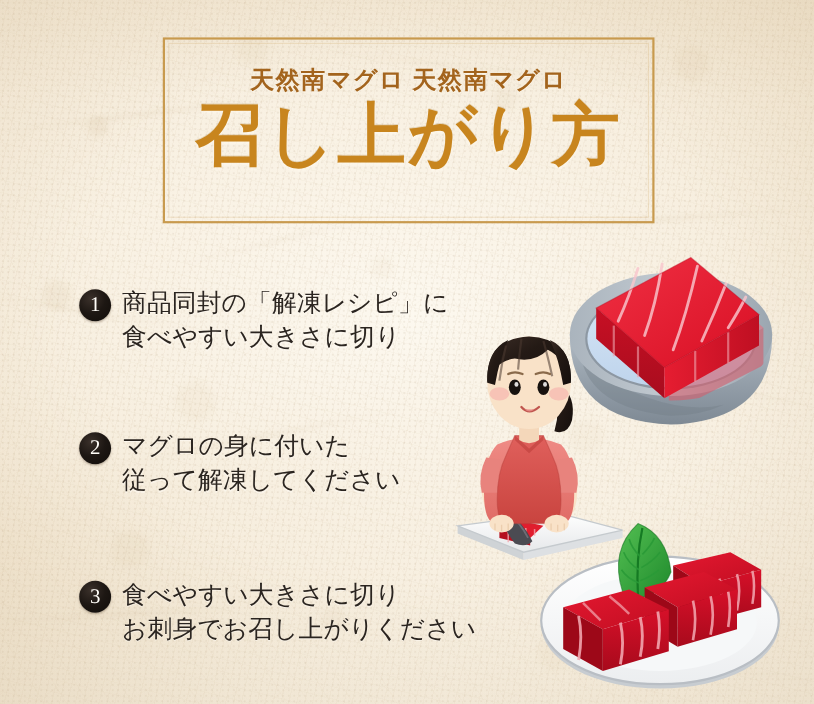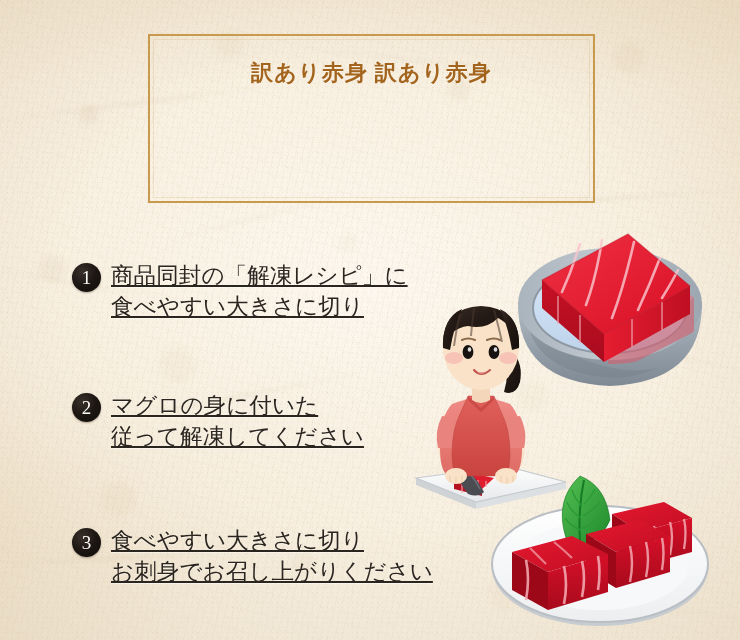--- a/index.html
+++ b/index.html
@@ -142,21 +142,21 @@
   }
   .step-text {
     font-size:22.5px;
     line-height:1.38;
     color:#2b2520;
     font-family:"Liberation Serif","DejaVu Serif",serif;
     letter-spacing:.005em;
     white-space:nowrap;
     text-shadow:0 1px 0 rgba(255,252,245,.55);
   }
-  .step-text span { display:block;text-decoration:underline; }
+  .step-text span { display:block; }
 
   
   #art { position:absolute; inset:0; z-index:5; }
   #art svg { position:absolute; }
   #bowl-art   { left:486px; top:212px;  width:250px; height:190px; }
   #cook-art   { left:398px; top:296px;  width:185px; height:240px; }
   #plate-art  { left:468px; top:442px;  width:262px; height:196px; }
 </style>
 </head>
 <body>
@@ -444,21 +444,22 @@
         </g>
         <g stroke="#f3a9b2" stroke-width="2.2" fill="none" opacity=".7">
           <path d="M62 106 Q70 114 78 122"></path>
           <path d="M86 100 Q96 108 104 116"></path>
         </g>
       </g>
     </svg>
   </div>
 
   <div id="header-frame">
-    <div id="subtitle">訳あり赤身 訳あり赤身</div>
+    <div id="subtitle">天然南マグロ 天然南マグロ</div>
+    <div id="maintitle">召し上がり方</div>
   </div>
 
   <div id="steps">
 
     <div class="step step-1">
       <div class="step-num">1</div>
       <div class="step-text">
         <span>商品同封の「解凍レシピ」に</span>
         <span>食べやすい大きさに切り</span>
       </div>

